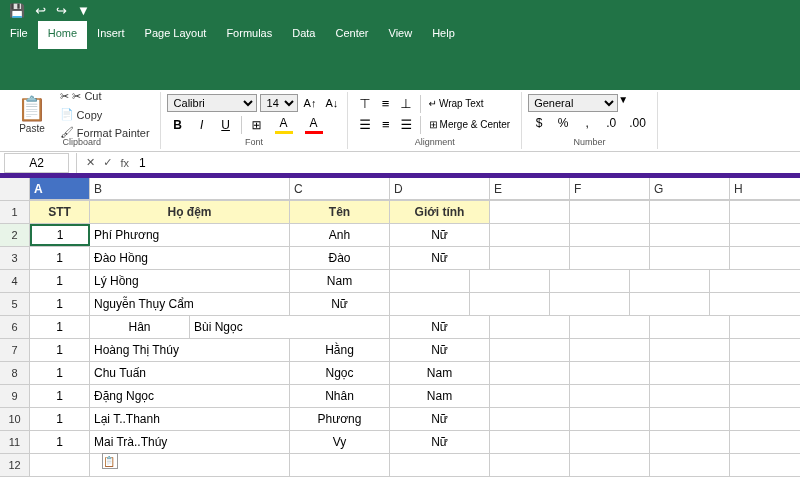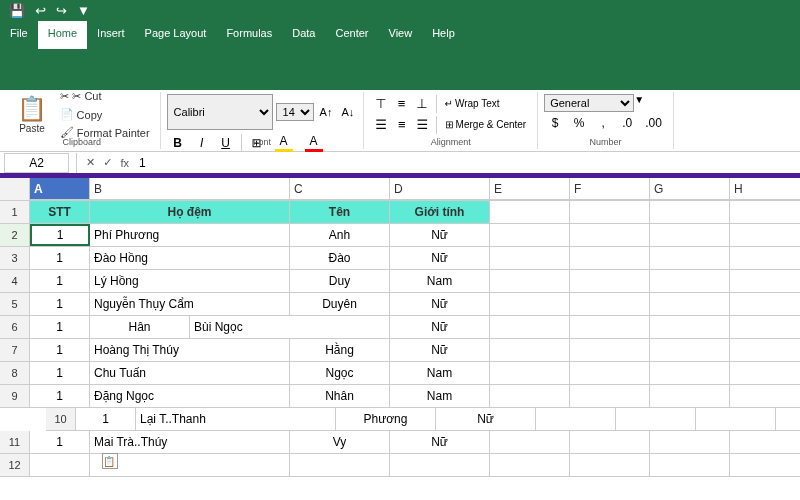--- a/index.html
+++ b/index.html
@@ -16,21 +16,21 @@
 
     
     .paste-btn { display: flex; flex-direction: column; align-items: center; justify-content: center; padding: 2px 6px; border: 1px solid transparent; cursor: pointer; min-width: 40px; }
     .paste-icon { font-size: 24px; color: #555; }
     .paste-label { font-size: 10px; color: #333; }
 
     .clipboard-side { display: flex; flex-direction: column; justify-content: center; gap: 1px; margin-left: 2px; }
     .clipboard-btn { display: flex; align-items: center; gap: 3px; padding: 1px 3px; cursor: pointer; font-size: 11px; color: #333; border: 1px solid transparent; }
     .font-row1 { display: flex; align-items: center; gap: 3px; }
     .font-row2 { display: flex; align-items: center; gap: 2px; }
-    .font-select { font-size: 11px; border: 1px solid #999; padding: 10px 2px; width: 106px; }
+    .font-select { font-size: 11px; border: 1px solid #999; padding: 1px 2px; width: 90px; }
     .size-select { font-size: 11px; border: 1px solid #999; padding: 1px 2px; width: 38px; }
     .size-btn { font-size: 11px; border: 1px solid transparent; background: none; cursor: pointer; padding: 0 2px; }
     .fmt-btn { font-size: 12px; border: 1px solid transparent; background: none; cursor: pointer; padding: 1px 4px; min-width: 22px; }
     .fmt-btn.bold { font-weight: bold; }
     .fmt-btn.italic { font-style: italic; }
     .fmt-btn.underline { text-decoration: underline; }
     .color-bar { width: 18px; height: 3px; margin-top: 1px; }
     .align-row { display: flex; align-items: center; gap: 1px; }
     .align-btn { font-size: 13px; border: 1px solid transparent; background: none; cursor: pointer; padding: 1px 4px; }
     .wrap-text-btn { font-size: 10px; border: 1px solid transparent; background: none; cursor: pointer; padding: 1px 4px; display: flex; align-items: center; gap: 2px; }
@@ -46,21 +46,21 @@
 
     
     .spreadsheet { display: flex; flex-direction: column; flex: 1; overflow: hidden; }
     .col-headers { display: flex; background: #f2f2f2; border-bottom: 1px solid #ccc; }
     .row-header-spacer { width: 30px; min-width: 30px; border-right: 1px solid #ccc; }
     .col-header { border-right: 1px solid #ccc; border-bottom: 1px solid #ccc; text-align: center; font-size: 11px; color: #333; padding: 2px 0; background: #f2f2f2; user-select: none; }
     .grid-row { display: flex; border-bottom: 1px solid #ccc; }
     .row-number { width: 30px; min-width: 30px; background: #f2f2f2; border-right: 1px solid #ccc; text-align: center; font-size: 11px; color: #333; padding: 2px 0; display: flex; align-items: center; justify-content: center; }
     .cell { border-right: 1px solid #ccc; font-size: 12px; padding: 2px 4px; min-height: 22px; display: flex; align-items: center; overflow: hidden; white-space: nowrap; background: #fff; }
     .cell.selected { border: 2px solid #217346; }
-    .cell.green-header { background: #5eead4; font-weight: bold; justify-content: center; color: #333; }
+    .cell.green-header { background: #fef9c3; font-weight: bold; justify-content: center; color: #333; }
     .cell.center { justify-content: center; }
     .cell.col-a { width: 60px; min-width: 60px; }
     .cell.col-b { width: 200px; min-width: 200px; }
     .cell.col-c { width: 100px; min-width: 100px; }
     .cell.col-d { width: 100px; min-width: 100px; }
     .cell.col-e { width: 80px; min-width: 80px; }
     .cell.col-f { width: 80px; min-width: 80px; }
     .cell.col-g { width: 80px; min-width: 80px; }
     .cell.col-h { width: 80px; min-width: 80px; }
 
@@ -248,33 +248,31 @@
       <div class="cell col-e"></div>
       <div class="cell col-f"></div>
       <div class="cell col-g"></div>
       <div class="cell col-h"></div>
     </div>
 
     <div class="grid-row">
       <div class="row-number">4</div>
       <div class="cell col-a center">1</div>
       <div class="cell col-b">Lý Hồng</div>
-      <div class="cell col-c center">Duy</div>
       <div class="cell col-d center">Nam</div>
       <div class="cell col-e"></div>
       <div class="cell col-f"></div>
       <div class="cell col-g"></div>
       <div class="cell col-h"></div>
     </div>
 
     <div class="grid-row">
       <div class="row-number">5</div>
       <div class="cell col-a center">1</div>
       <div class="cell col-b">Nguyễn Thụy Cẩm</div>
-      <div class="cell col-c center">Duyên</div>
       <div class="cell col-d center">Nữ</div>
       <div class="cell col-e"></div>
       <div class="cell col-f"></div>
       <div class="cell col-g"></div>
       <div class="cell col-h"></div>
     </div>
 
     <div class="grid-row">
       <div class="row-number">6</div>
       <div class="cell col-a center">1</div>
@@ -316,21 +314,21 @@
       <div class="cell col-a center">1</div>
       <div class="cell col-b">Đặng Ngọc</div>
       <div class="cell col-c center">Nhân</div>
       <div class="cell col-d center">Nam</div>
       <div class="cell col-e"></div>
       <div class="cell col-f"></div>
       <div class="cell col-g"></div>
       <div class="cell col-h"></div>
     </div>
 
-    <div class="grid-row" style="position:relative;margin-left:46px;">
+    <div class="grid-row" style="position:relative;">
       <div class="row-number">10</div>
       <div class="cell col-a center">1</div>
       <div class="cell col-b">Lại T..Thanh</div>
       <div class="cell col-c center">Phương</div>
       <div class="cell col-d center">Nữ</div>
       <div class="cell col-e"></div>
       <div class="cell col-f"></div>
       <div class="cell col-g"></div>
       <div class="cell col-h"></div>
     </div>

